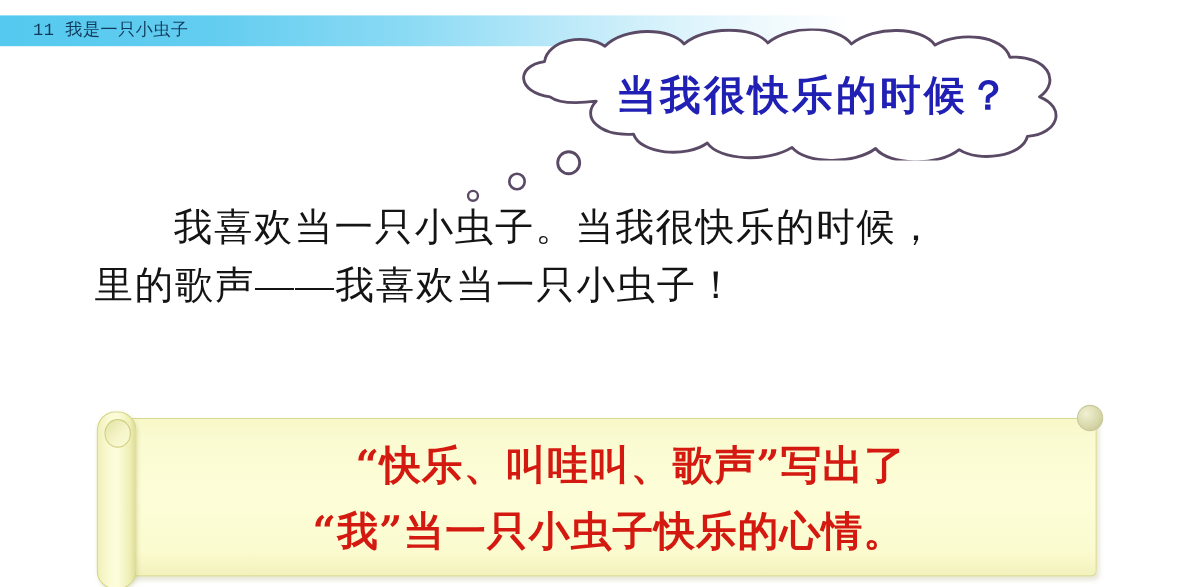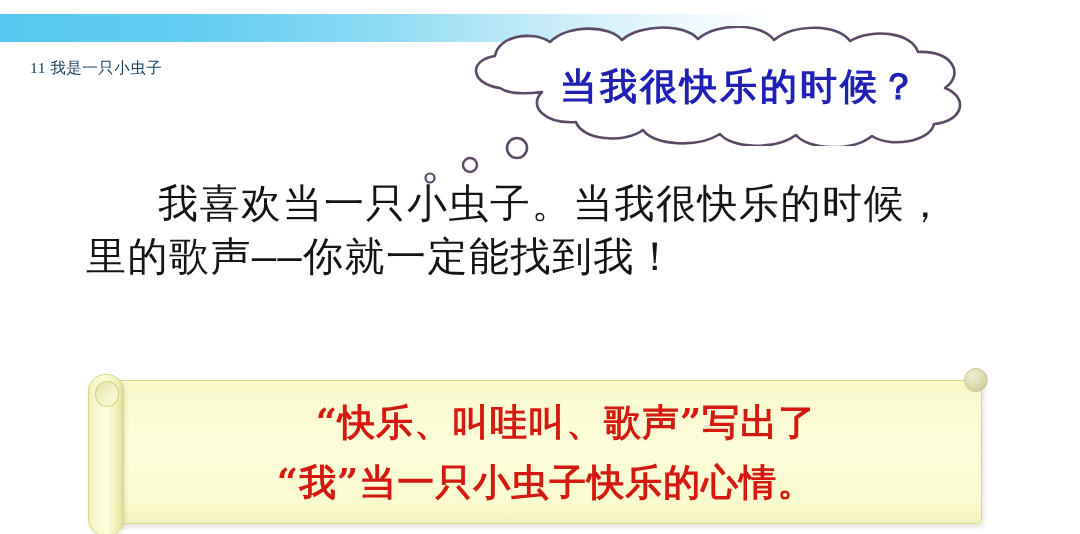--- a/index.html
+++ b/index.html
@@ -35,22 +35,21 @@
   .header-title {
     position: absolute;
     left: 30px;
     top: 14px;
     height: 44px;
     line-height: 28px;
     font-size: 15.5px;
     color: #103a5c;
     letter-spacing: 0.5px;
     white-space: nowrap;
-    font-family: Liberation Serif, serif;
-    margin-top: 40px;
+    font-family: Liberation Mono, monospace;
   }
 
   
   .thought-bubble {
     position: absolute;
     left: 440px;
     top: 26px;
     width: 600px;
     height: 120px;
   }
@@ -79,39 +78,40 @@
     width: 190px;
     height: 62px;
   }
 
   
   .body-text {
     position: absolute;
     left: 86px;
     top: 180px;
     width: 880px;
-    font-family: Liberation Mono, monospace;
-    font-size: 40px;
+    font-family: Liberation Serif, serif;
+    font-size: 35px;
     color: #141414;
     line-height: 53px;
     letter-spacing: 1.5px;
   }
   .body-text .indent {
     display: inline-block;
     width: 72px;
   }
   .body-line { white-space: nowrap; }
 
   
   .scroll-wrap {
     position: absolute;
     left: 88px;
     top: 368px;
     width: 904px;
     height: 166px;
+    padding-left: 15px;
   }
   .scroll-paper {
     position: absolute;
     left: 26px;
     top: 12px;
     right: 10px;
     height: 142px;
     background: linear-gradient(to bottom,
         #f7f7c8 0%,
         #fbfbd2 14%,
@@ -207,21 +207,21 @@
 <div class="bubble-dots">
   <svg viewBox="0 0 190 62">
     <circle cx="117" cy="20" r="10" fill="#ffffff" stroke="#5a4a66" stroke-width="2.6"></circle>
     <circle cx="70" cy="37" r="7" fill="#ffffff" stroke="#5a4a66" stroke-width="2.4"></circle>
     <circle cx="30" cy="50" r="4.5" fill="#ffffff" stroke="#5a4a66" stroke-width="2.2"></circle>
   </svg>
 </div>
 
 <div class="body-text">
   <div class="body-line"><span class="indent"></span><span>我喜欢当一只小虫子。当我很快乐的时候，</span></div>
-  <div class="body-line">里的歌声——你就一定能找到我！</div>
+  <div class="body-line">里的歌声——我喜欢当一只小虫子！</div>
 </div>
 
 <div class="scroll-wrap">
   <div class="scroll-paper"></div>
   <div class="scroll-knob-right"></div>
   <div class="scroll-roll-left">
     <div class="scroll-curl"></div>
   </div>
   <div class="scroll-text">
     <div class="scroll-line-1">“快乐、叫哇叫、歌声”写出了</div>

